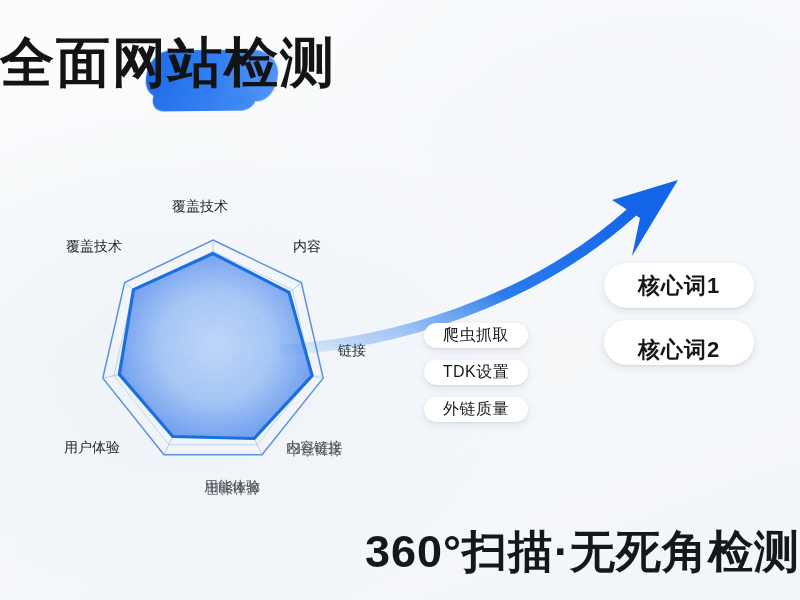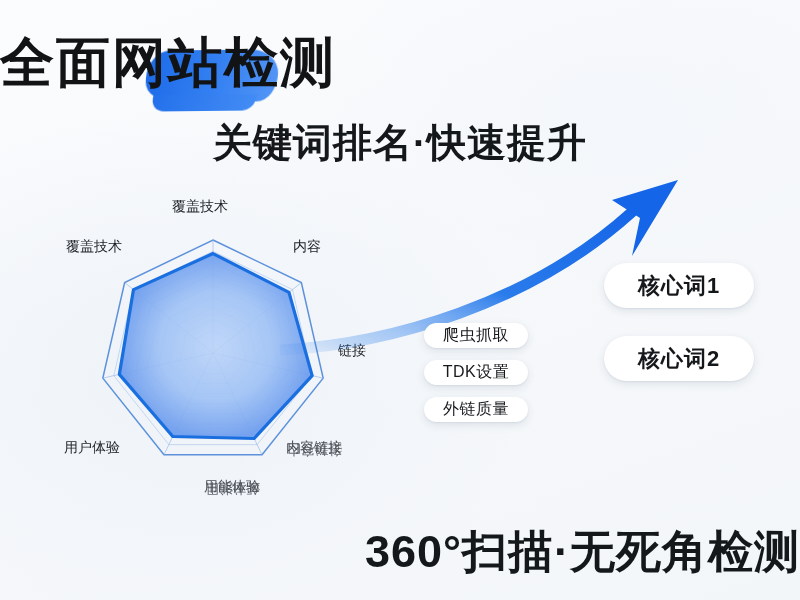--- a/index.html
+++ b/index.html
@@ -152,21 +152,21 @@
     font-weight: bold;
     height: 45px;
     width: 150px;
     letter-spacing: 1px;
   }
 
   #pill-crawl  { left: 424px; top: 323px; }
   #pill-tdk    { left: 424px; top: 360px; }
   #pill-links  { left: 424px; top: 397px; }
   #pill-kw1    { left: 604px; top: 263px; }
-  #pill-kw2    { left: 604px; top: 336px; }
+  #pill-kw2    { left: 604px; top: 320px; align-items: flex-end; }
 
   
   #growth-arrow {
     position: absolute;
     left: 280px;
     top: 178px;
     width: 430px;
     height: 180px;
     pointer-events: none;
   }
@@ -176,21 +176,20 @@
 
 <div id="poster">
 
   <div class="title-wrap">
     <div class="main-title">
       <span class="title-highlight"></span>
       <span class="title-seg">全面</span><span class="title-seg">网站</span><span class="title-seg">检测</span>
     </div>
   </div>
 
-  <div class="sub-title">关键词排名·快速提升</div>
 
   <div id="radar-chart">
     <svg id="radar-svg" viewBox="0 0 380 330">
       <defs>
         <radialGradient id="radarFill" cx="50%" cy="50%" r="50%">
           <stop offset="0%" stop-color="#b9d2f8" stop-opacity="0.88"></stop>
           <stop offset="58%" stop-color="#9ec1f5" stop-opacity="0.90"></stop>
           <stop offset="100%" stop-color="#6f9eee" stop-opacity="0.94"></stop>
         </radialGradient>
         <linearGradient id="ringStroke" x1="0" y1="0" x2="0" y2="1">

